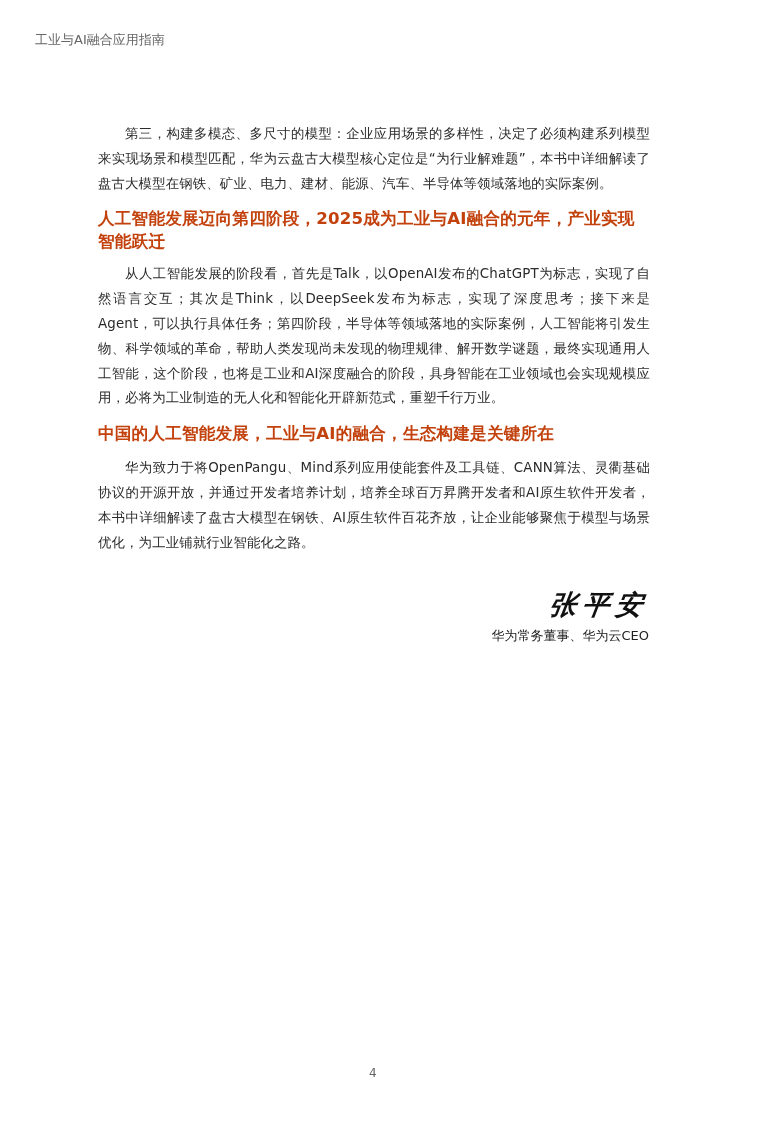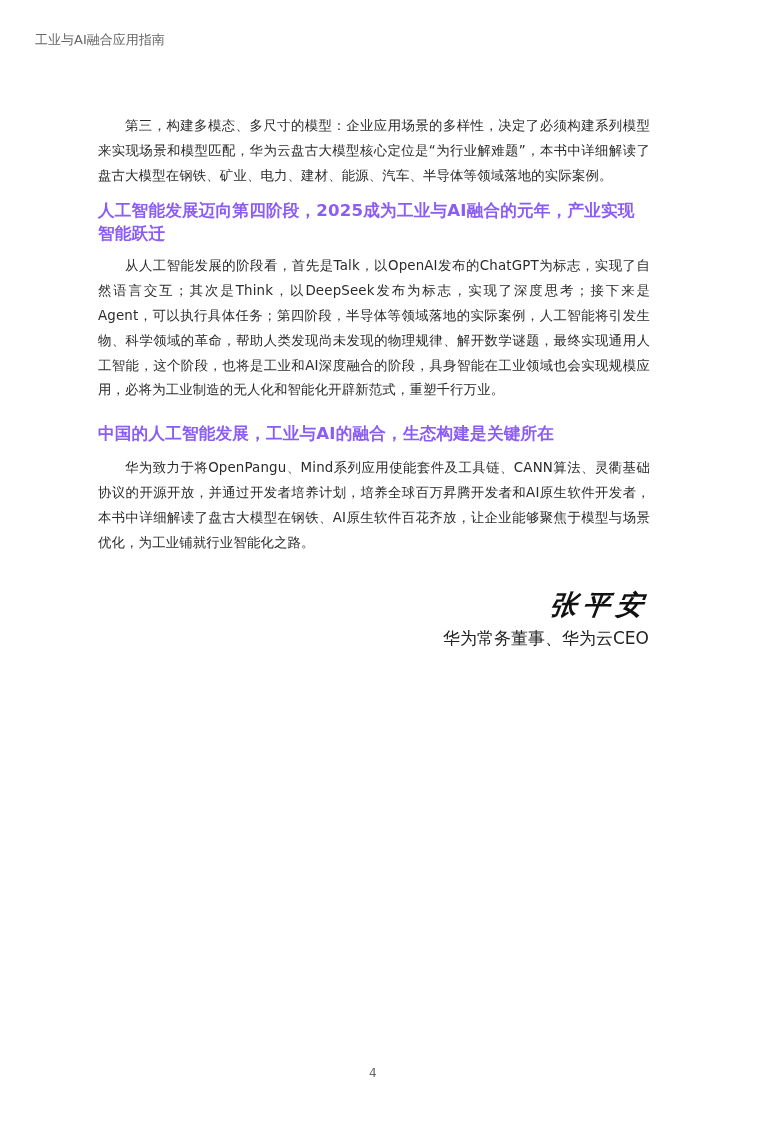--- a/index.html
+++ b/index.html
@@ -6,44 +6,44 @@
   body {
     width: 767px; height: 1122px; position: relative; overflow: hidden;
     font-family: "DejaVu Sans", "Liberation Sans", sans-serif;
     color: #231f20;
   }
   .running-header {
     position: absolute; left: 35px; top: 31px;
     font-size: 13px; color: #666666; letter-spacing: 0;
   }
   .content {
-    position: absolute; left: 98px; top: 114px; width: 552px;
+    position: absolute; left: 98px; top: 122px; width: 552px;
   }
   .para {
     font-size: 13.4px; line-height: 24.8px; margin: 0;
     text-indent: 27px; text-align: justify; color: #2b2b2b;
     letter-spacing: 0.15px;
   }
   .heading {
     font-size: 16.6px; font-weight: bold; line-height: 23px;
-    color: #8b5cf6; margin: 0; letter-spacing: 0.2px;
+    color: #c2410c; margin: 0; letter-spacing: 0.2px;
   }
   .h1 { margin-top: 11px; margin-bottom: 9px; }
-  .h2 { margin-top: 19px; margin-bottom: 11px; }
+  .h2 { margin-top: 11px; margin-bottom: 11px; }
   .signature-block {
     position: absolute; right: 118px; top: 585px; text-align: right;
   }
   .signature {
     font-family: "DejaVu Serif", "Liberation Serif", serif;
     font-size: 27px; font-style: italic; font-weight: bold;
     letter-spacing: 6px; color: #111111; line-height: 40px;
     transform: skewX(-8deg);
   }
   .sig-title {
-    font-size: 17px; color: #222222; margin-top: 2px;
+    font-size: 13px; color: #222222; margin-top: 2px;
   }
   .page-number {
     position: absolute; left: 369px; top: 1066px;
     font-size: 12px; color: #666666;
   }
 </style>
 </head>
 <body>
 
 <div class="running-header">工业与AI融合应用指南</div>

